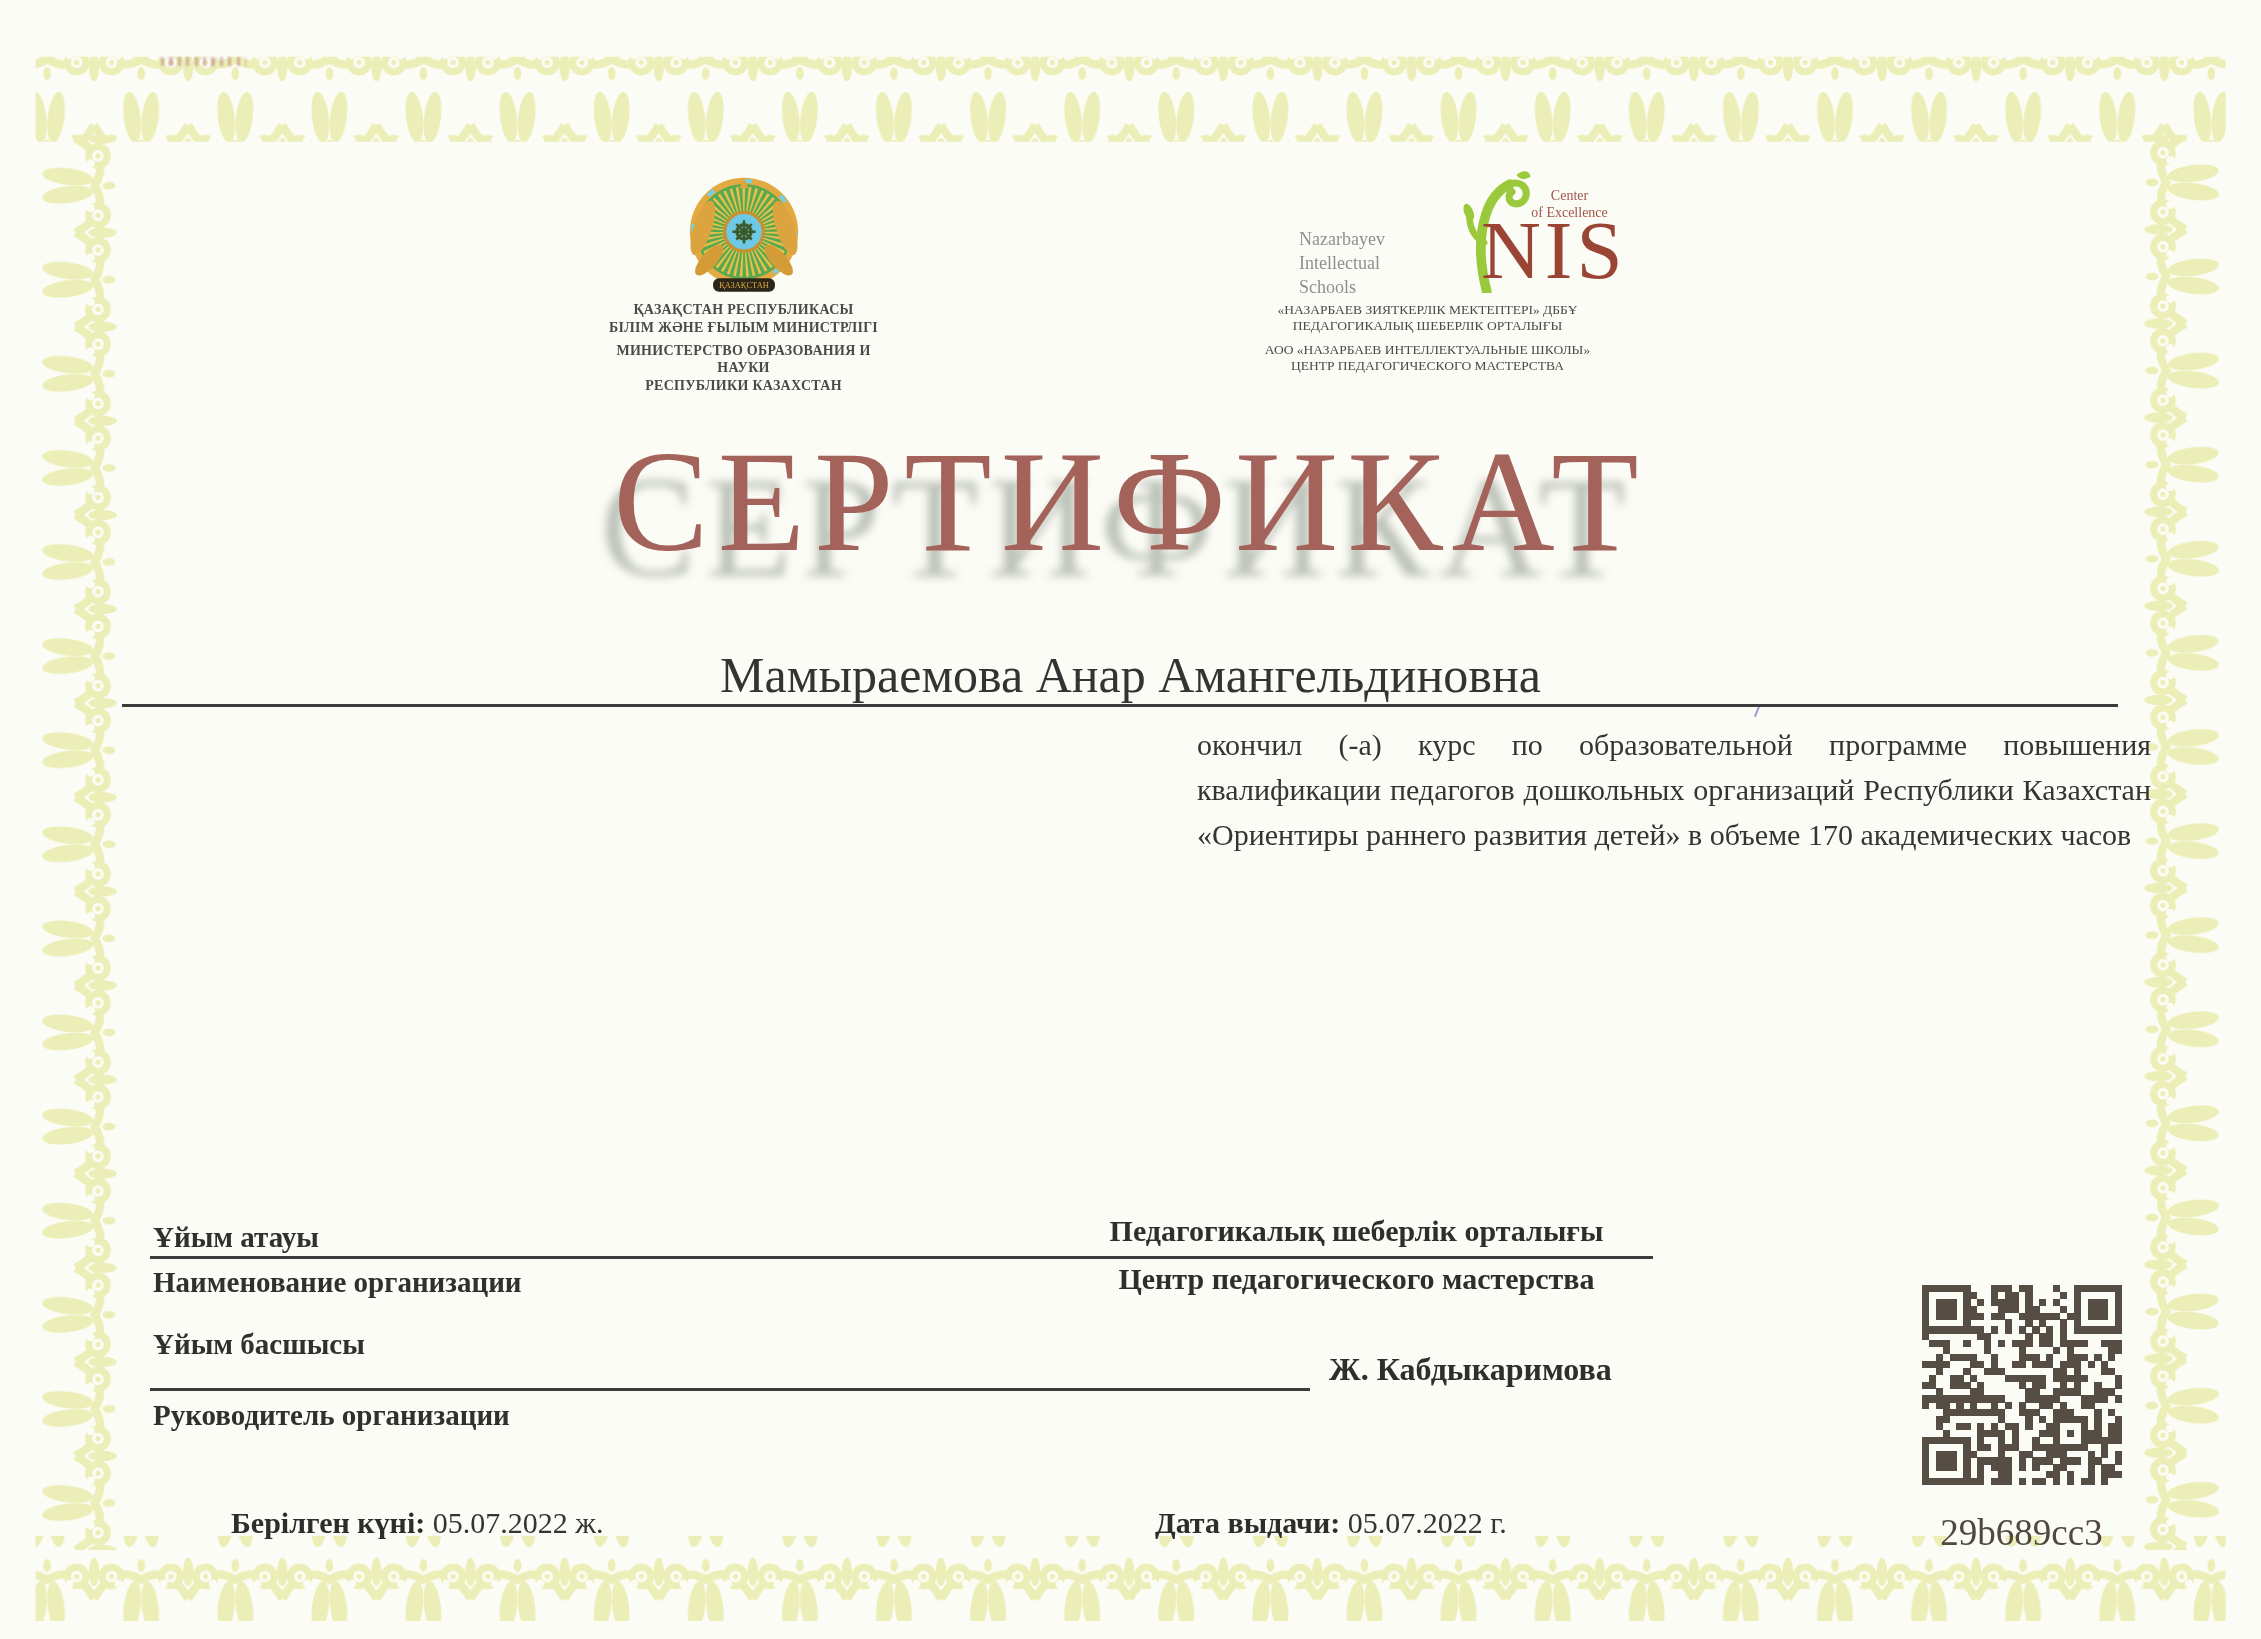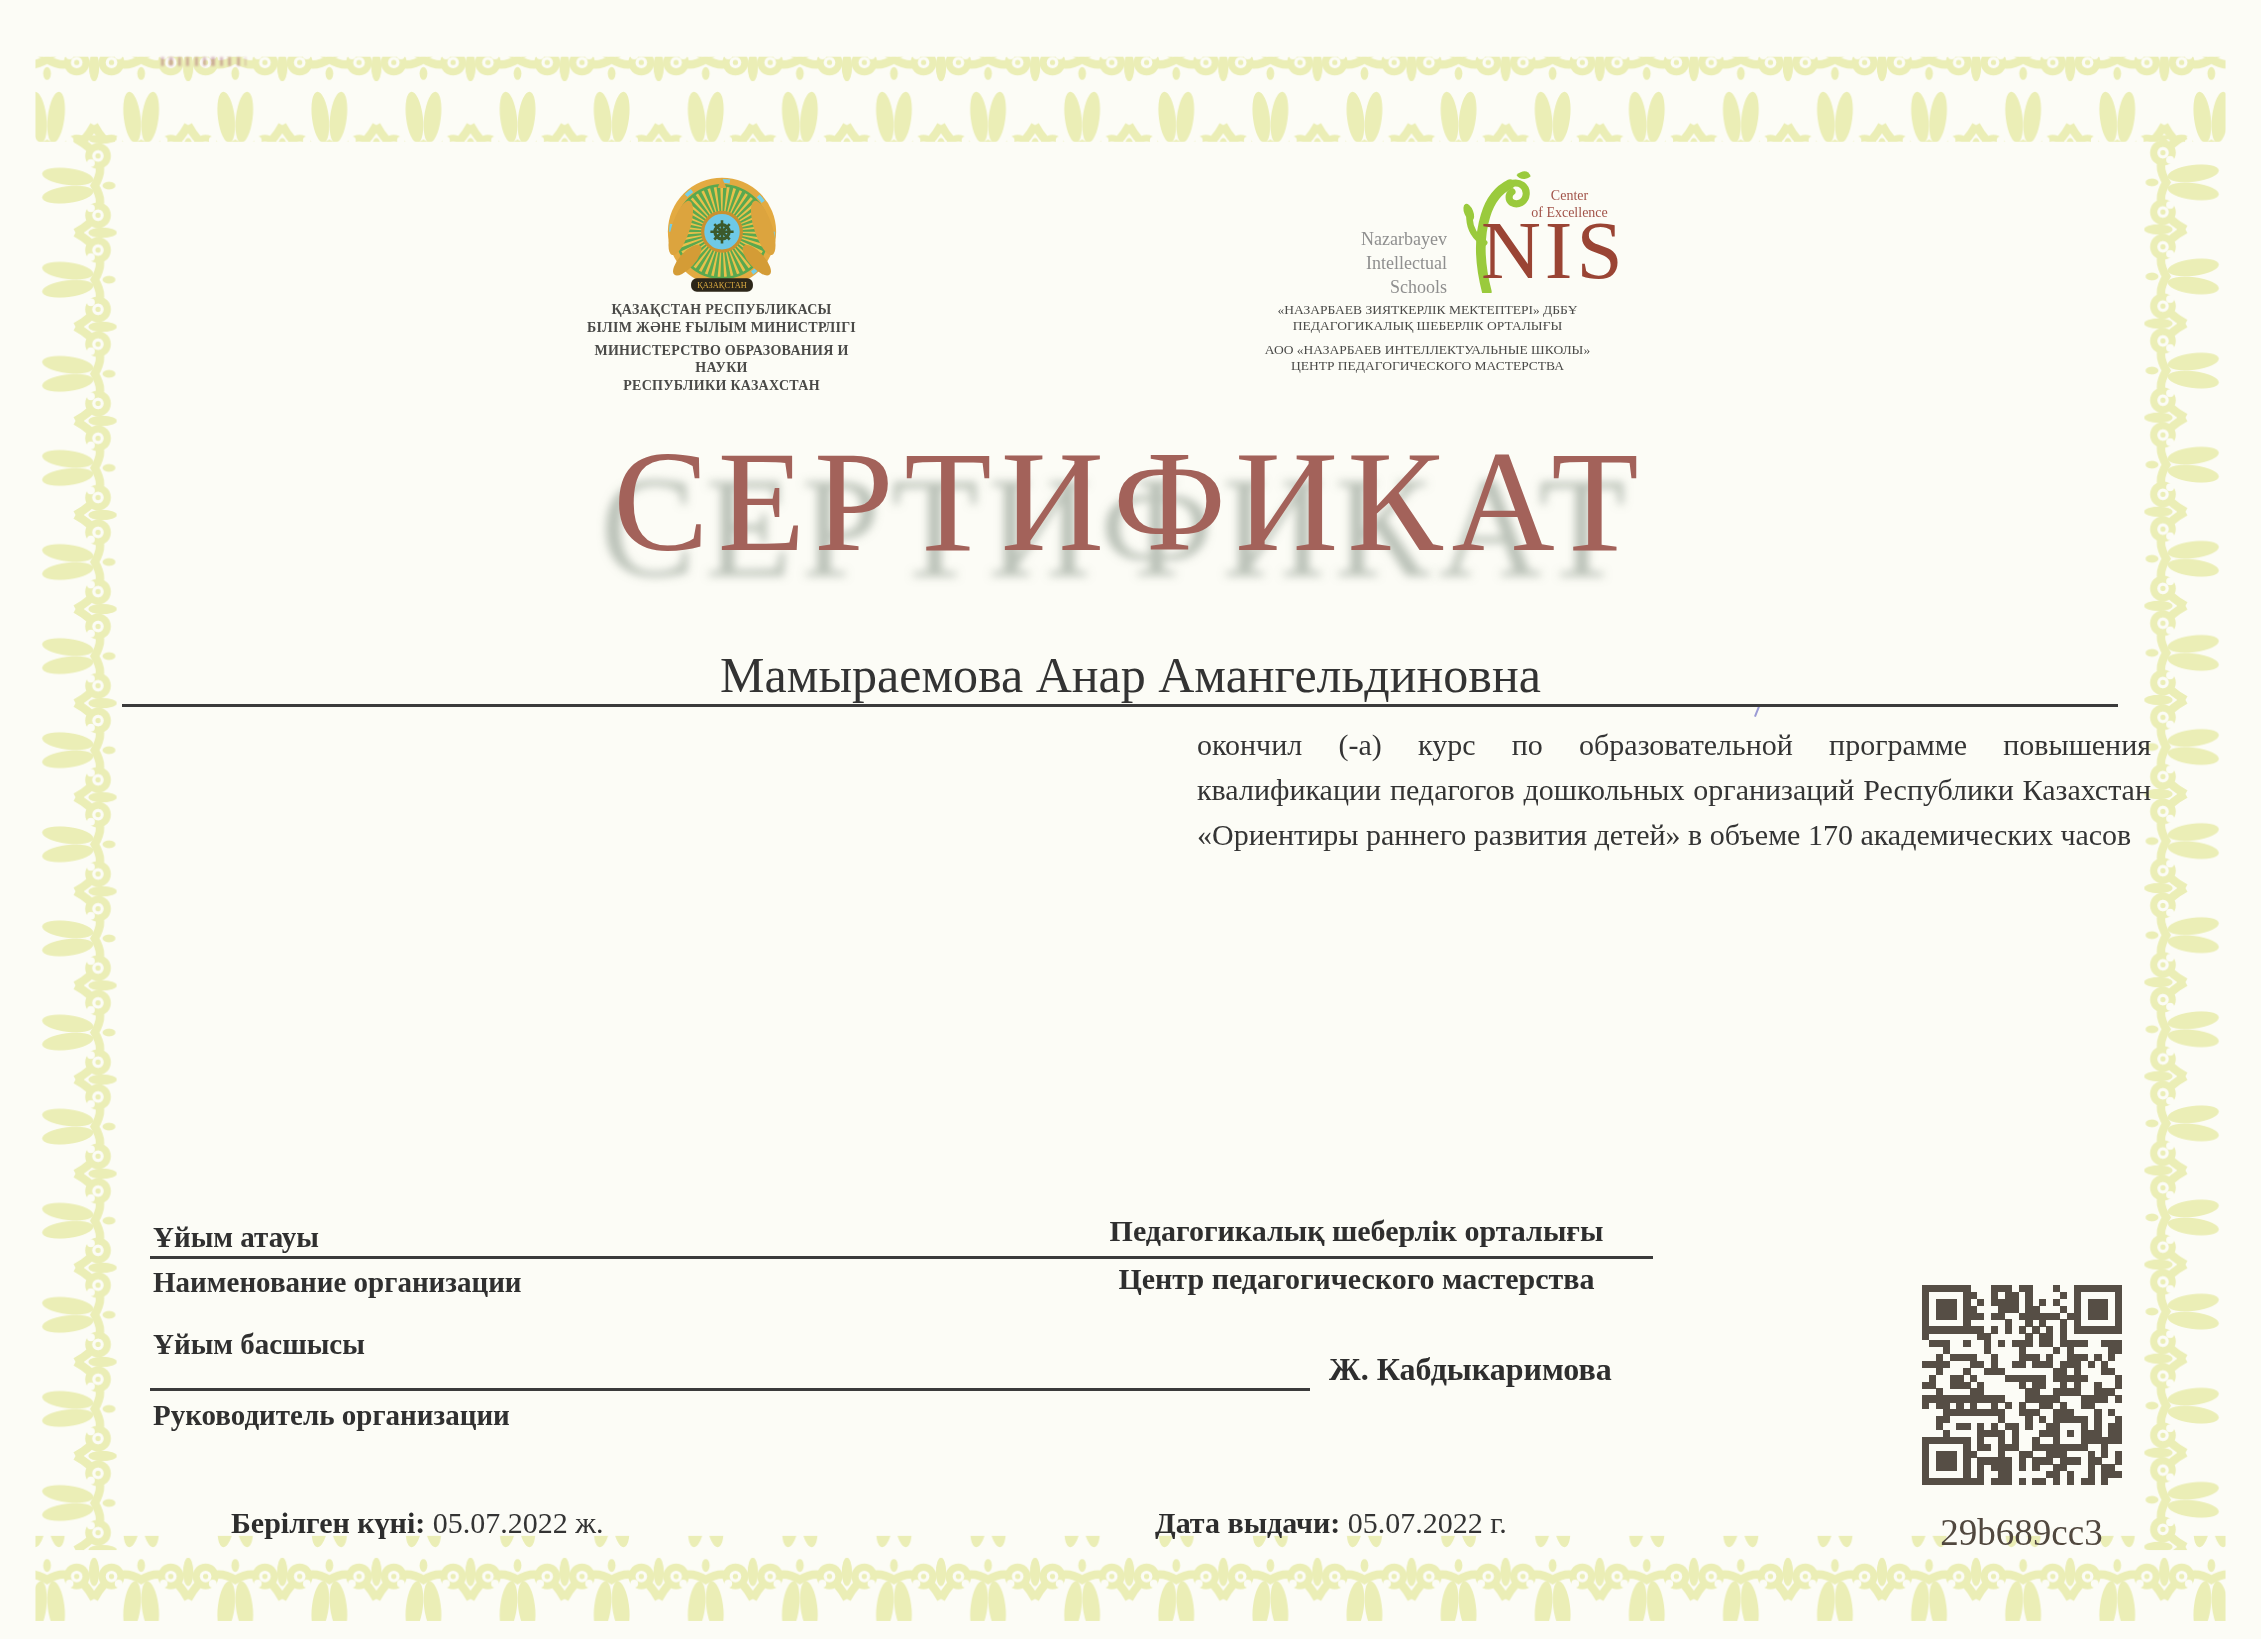--- a/index.html
+++ b/index.html
@@ -2,27 +2,27 @@
 <html style="font-size:10.3px"><head>
 <meta charset="utf-8">
 <style>
   html,body{margin:0;padding:0;background:#ffffff;}
   #cert{
     position:relative;width:2261px;height:1639px;background:#fcfcf6;
     font-family:"Liberation Serif","DejaVu Serif",serif;color:#3a3a3a;overflow:hidden;
   }
   .abs{position:absolute;}
   
-  #ministry{left:570px;top:175px;width:303px;text-align:center;}
+  #ministry{left:592px;top:175px;width:303px;text-align:center;}
   #ministry .emblem{display:block;margin:0 auto;}
   .min-line{font-weight:bold;font-size:14px;line-height:17.4px;color:#4a4a48;letter-spacing:0.3px;}
   .min-gap{height:5.8px;}
   
   #nis{left:1299px;top:155px;width:451px;}
-  #nis-brand{position:absolute;left:0px;top:72px;width:148px;text-align:right;
+  #nis-brand{position:absolute;left:0px;top:72px;width:148px;text-align:left;
     font-size:18px;line-height:24px;color:#8f8f8f;}
   #nis-figure{position:absolute;left:153px;top:9px;}
   #nis-coe{position:absolute;left:206px;top:32px;width:129px;text-align:center;
     font-size:14px;line-height:17.4px;color:#a2544a;}
   #nis-acronym{position:absolute;left:182px;top:63px;font-size:83px;line-height:64px;
     color:#9a4434;letter-spacing:3.9px;}
   #nis-lines{position:absolute;left:-84px;top:147px;width:425px;text-align:center;}
   .nis-line{font-weight:normal;font-size:13.5px;line-height:16px;color:#4a4a48;}
   .nis-gap{height:8.4px;}
   

